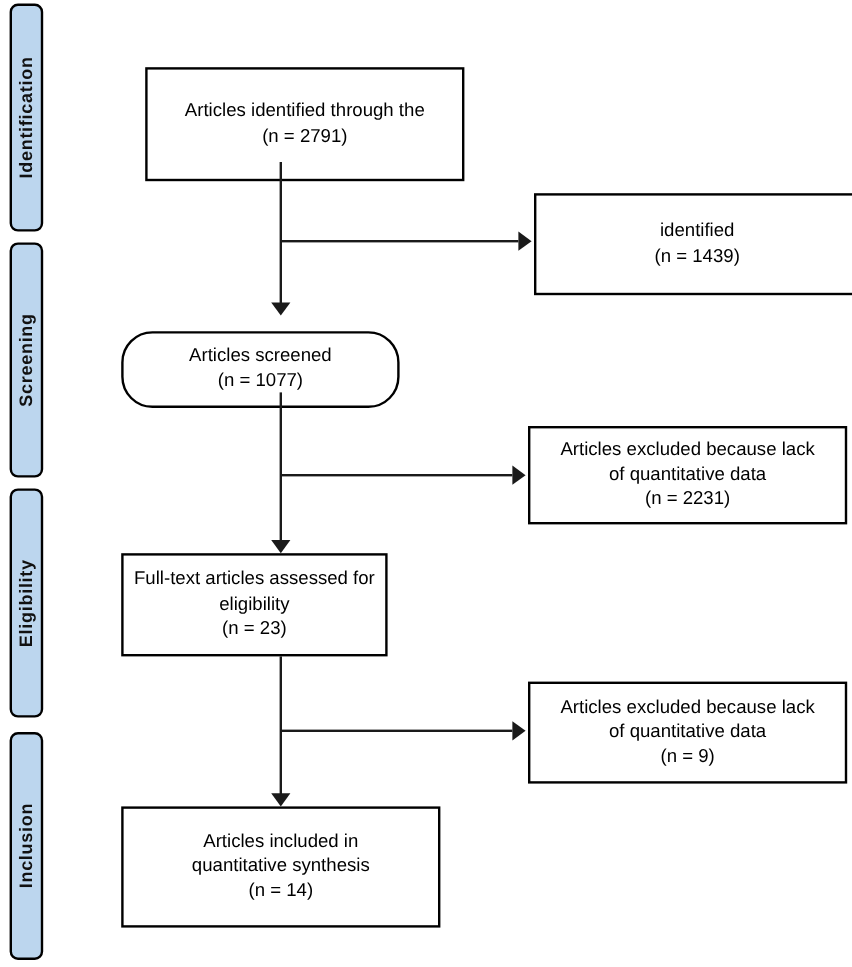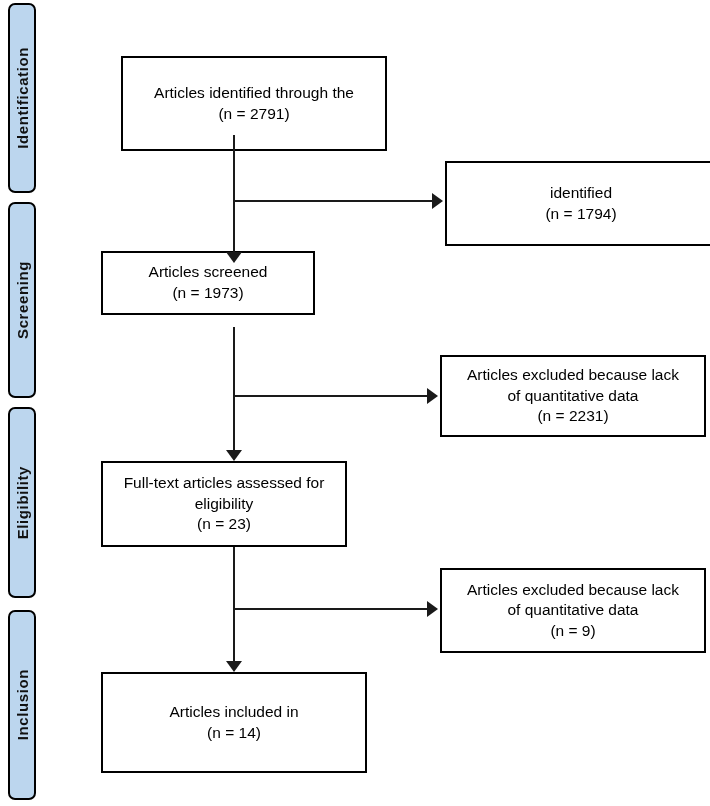--- a/index.html
+++ b/index.html
@@ -55,22 +55,22 @@
     justify-content: center;
     text-align: center;
     font-size: 15.5px;
     color: #000000;
     line-height: 1.33;
     padding: 2px 6px;
   }
   .flow-box .line { display: block; white-space: nowrap; }
 
   #box-identified { left: 89px; top: 56px;  width: 266px; height: 95px; margin-left: 32px; }
-  #box-screened   { left: 101px; top: 251px; width: 214px; height: 64px; }
-  #box-fulltext   { left: 101px; top: 461px; width: 246px; height: 86px; }
+  #box-screened   { left: 101px; top: 276px; width: 232px; height: 64px; border-radius: 26px; }
+  #box-fulltext   { left: 101px; top: 461px; width: 222px; height: 86px; }
   #box-included   { left: 101px; top: 672px; width: 266px; height: 101px; }
 
   #box-duplicates { left: 445px; top: 161px; width: 272px; height: 85px; }
   #box-excluded-1 { left: 440px; top: 355px; width: 266px; height: 82px; }
   #box-excluded-2 { left: 440px; top: 568px; width: 266px; height: 85px; }
 
   .vline {
     position: absolute;
     left: 233px;
     width: 2px;
@@ -132,37 +132,38 @@
     <span class="stage-label">Inclusion</span>
   </div>
 
   <div class="flow-box" id="box-identified">
     <span class="line">Articles identified through the</span>
     <span class="line">(n = 2791)</span>
   </div>
 
   <div class="flow-box" id="box-screened">
     <span class="line">Articles screened</span>
-    <span class="line">(n = 1973)</span>
+    <span class="line">(n = 1077)</span>
   </div>
 
   <div class="flow-box" id="box-fulltext">
     <span class="line">Full-text articles assessed for</span>
     <span class="line">eligibility</span>
     <span class="line">(n = 23)</span>
   </div>
 
   <div class="flow-box" id="box-included">
     <span class="line">Articles included in</span>
+    <span class="line">quantitative synthesis</span>
     <span class="line">(n = 14)</span>
   </div>
 
   <div class="flow-box" id="box-duplicates">
     <span class="line">identified</span>
-    <span class="line">(n = 1794)</span>
+    <span class="line">(n = 1439)</span>
   </div>
 
   <div class="flow-box" id="box-excluded-1">
     <span class="line">Articles excluded because lack</span>
     <span class="line">of quantitative data</span>
     <span class="line">(n = 2231)</span>
   </div>
 
   <div class="flow-box" id="box-excluded-2">
     <span class="line">Articles excluded because lack</span>

